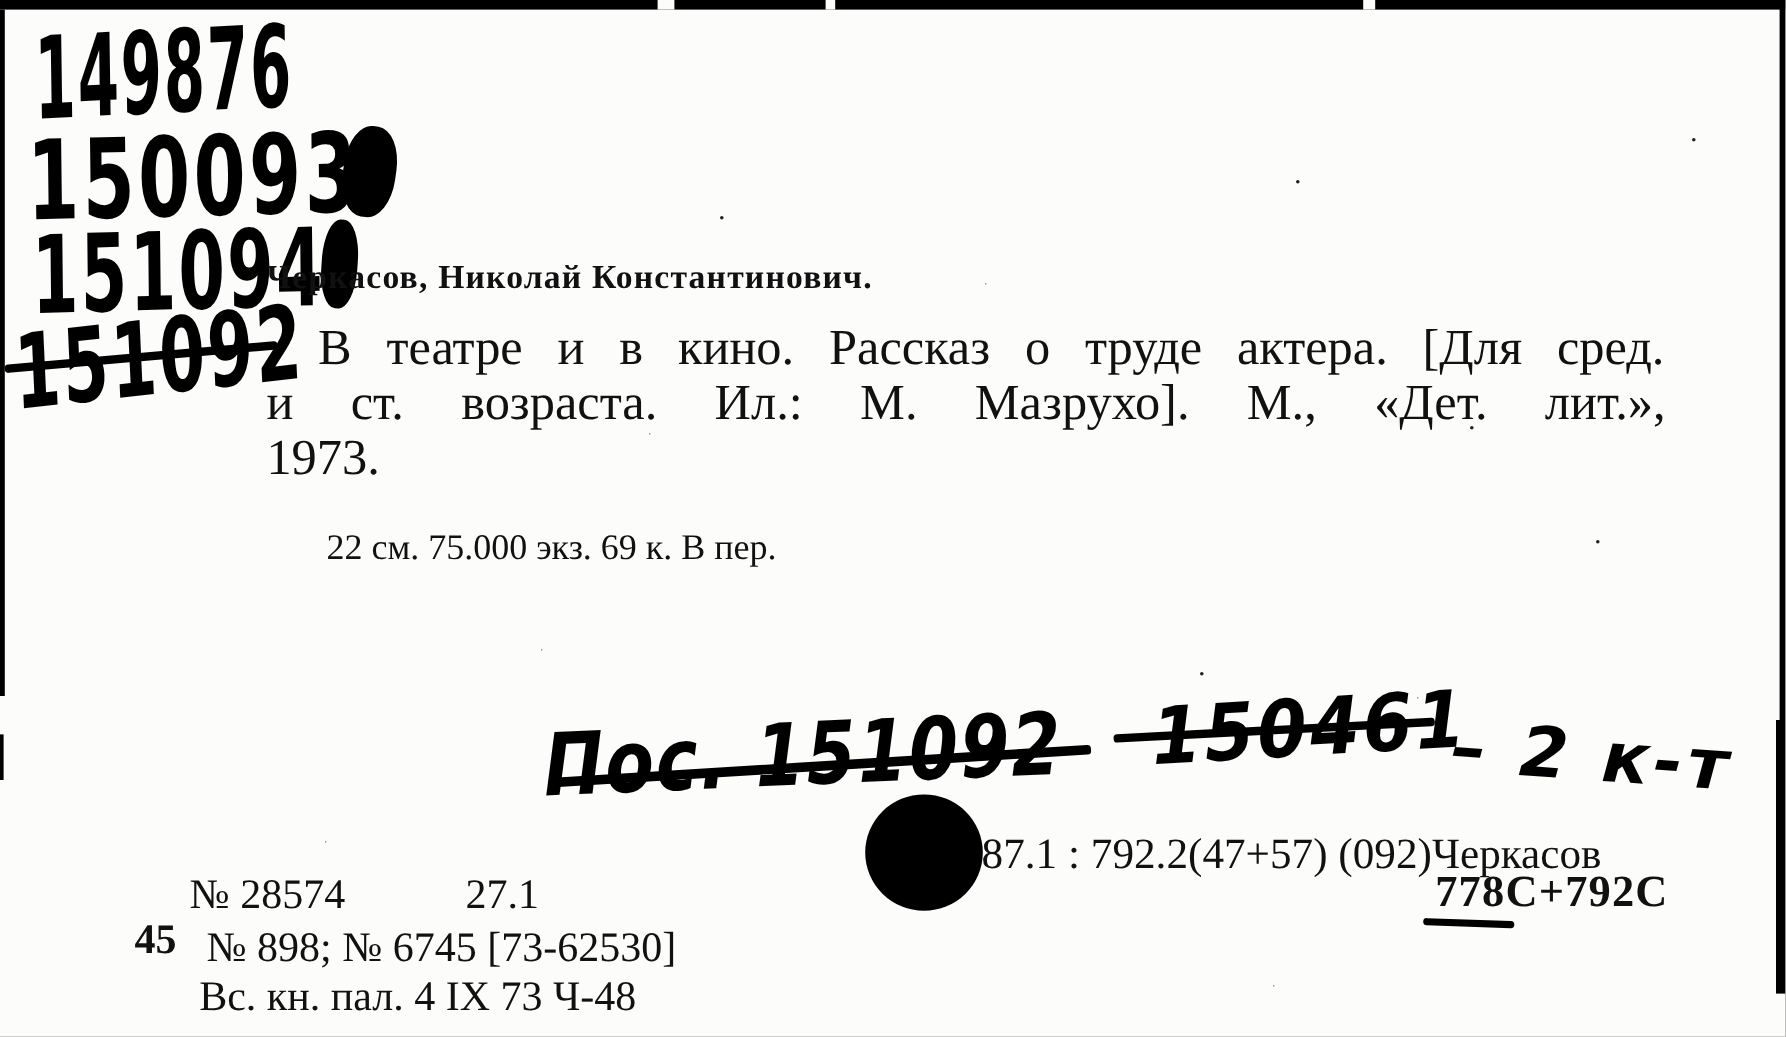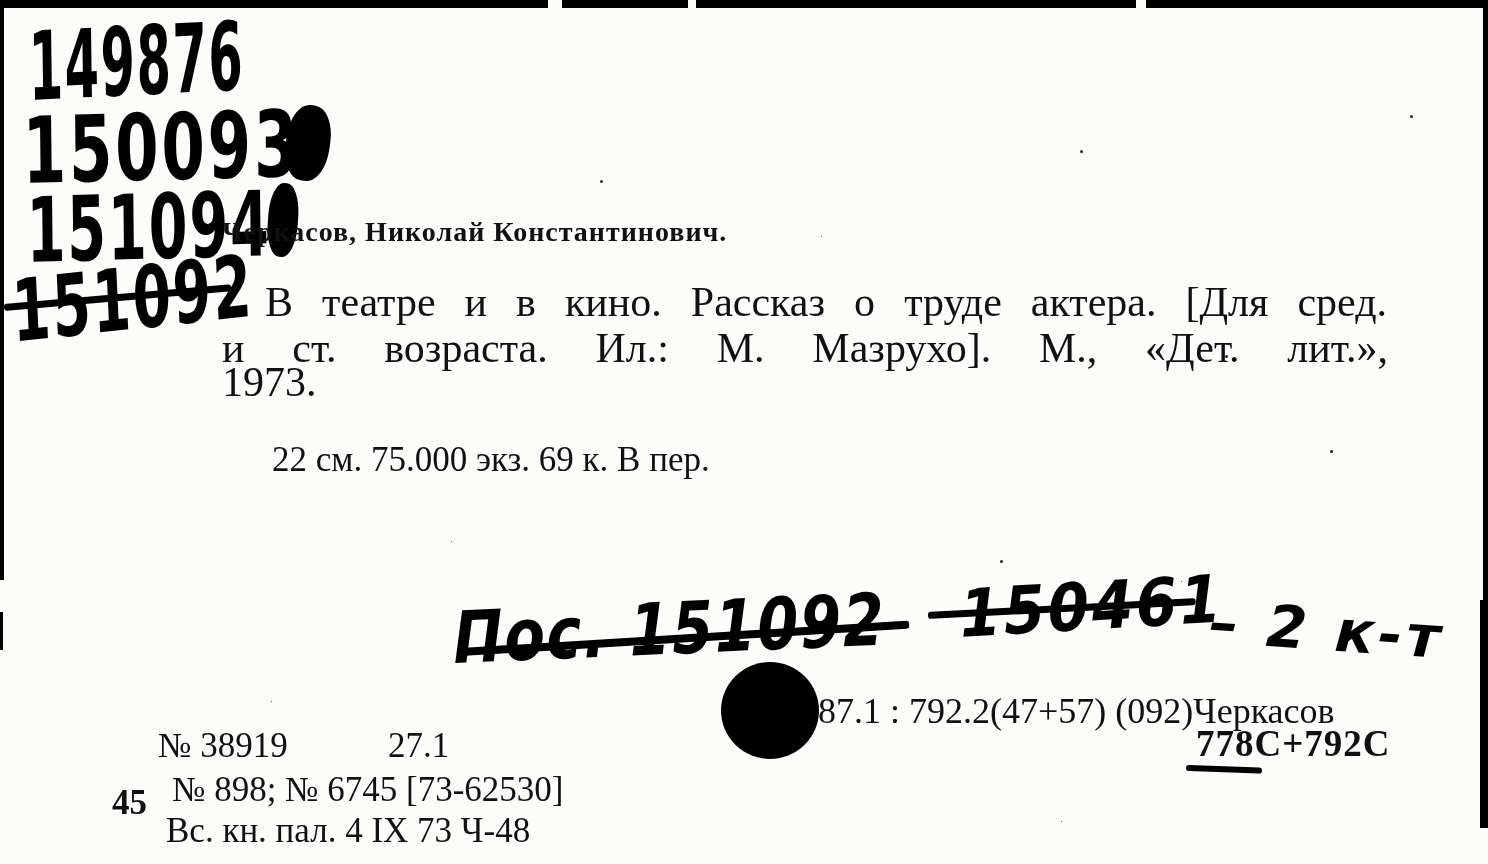--- a/index.html
+++ b/index.html
@@ -9,21 +9,21 @@
     background:#fcfcfb;
     overflow:hidden;
     font-family:"Liberation Serif", serif;
     color:#0d0d0d;
   }
   .abs{position:absolute;white-space:nowrap;}
   
   .edge{position:absolute;background:#000;}
   
   .print{font-family:"Liberation Serif", serif;color:#111;}
-  .just{white-space:normal;text-align:justify;text-align-last:justify;margin-top:12px;}
+  .just{white-space:normal;text-align:justify;text-align-last:justify;}
   
   .hw{
     font-family:"DejaVu Sans", sans-serif;
     font-weight:bold;color:#000;
     transform-origin:left top;
   }
   .hw-cursive{
     font-family:"DejaVu Sans", sans-serif;
     font-style:italic;font-weight:bold;color:#000;
     transform-origin:left top;
@@ -67,38 +67,38 @@
 
   <div class="abs print" style="left:222px;top:216px;font-size:28px;font-weight:bold;letter-spacing:1px;">Черкасов, Николай Константинович.</div>
 
   <div class="abs print just" style="left:265px;top:266px;width:1122px;font-size:42px;">В театре и в кино. Рассказ о труде актера. [Для сред.</div>
 
   <div class="abs print just" style="left:222px;top:312px;width:1166px;font-size:42px;">и ст. возраста. Ил.: М. Мазрухо]. М., «Дет. лит.»,</div>
 
   <div class="abs print" style="left:222px;top:358px;font-size:42px;">1973.</div>
 
 
-  <div class="abs print" style="left:272px;top:440px;font-size:35px;">22 см. 75.000 экз. 69 к. В пер.</div>
+  <div class="abs print" style="left:272px;top:440px;font-size:30px;">22 см. 75.000 экз. 69 к. В пер.</div>
 
 
   <div class="abs hw-cursive" style="left:452px;top:596px;font-size:72px;letter-spacing:2px;transform:scaleX(0.82) rotate(-2deg);">Пос. 151092</div>
   <div class="strike" style="left:462px;top:648px;width:448px;height:8px;transform:rotate(-3.5deg);"></div>
 
   <div class="abs hw-cursive" style="left:958px;top:576px;font-size:66px;letter-spacing:3px;transform:scaleX(0.9) rotate(-3deg);">150461</div>
   <div class="strike" style="left:928px;top:612px;width:268px;height:7px;transform:rotate(-3deg);"></div>
 
   <div class="abs hw-cursive" style="left:1212px;top:588px;font-size:58px;letter-spacing:4px;transform:rotate(4deg);">– 2 к-т</div>
 
   <div class="abs print" style="left:800px;top:690px;font-size:36px;z-index:1;">087.1 : 792.2(47+57) (092)Черкасов</div>
   <div class="stamp-circle" style="left:721px;top:662px;width:98px;height:97px;"></div>
 
   <div class="abs print" style="left:1196px;top:722px;font-size:37px;font-weight:bold;letter-spacing:1px;">778С+792С</div>
   <div class="strike" style="left:1186px;top:765px;width:76px;height:6px;transform:rotate(2deg);"></div>
 
-  <div class="abs print" style="left:158px;top:726px;font-size:35px;">№ 38919</div>
+  <div class="abs print" style="left:158px;top:726px;font-size:35px;">№ 28574</div>
   <div class="abs print" style="left:388px;top:726px;font-size:35px;text-align:right;">27.1</div>
 
-  <div class="abs print" style="left:112px;top:763px;font-size:35px;font-weight:bold;margin-top:20px;">45</div>
+  <div class="abs print" style="left:112px;top:763px;font-size:35px;font-weight:bold;">45</div>
   <div class="abs print" style="left:172px;top:770px;font-size:35px;">№ 898; № 6745 [73-62530]</div>
 
   <div class="abs print" style="left:166px;top:811px;font-size:35px;">Вс. кн. пал. 4 IX 73 Ч-48</div>
 
 </div>
 
 </body></html>

